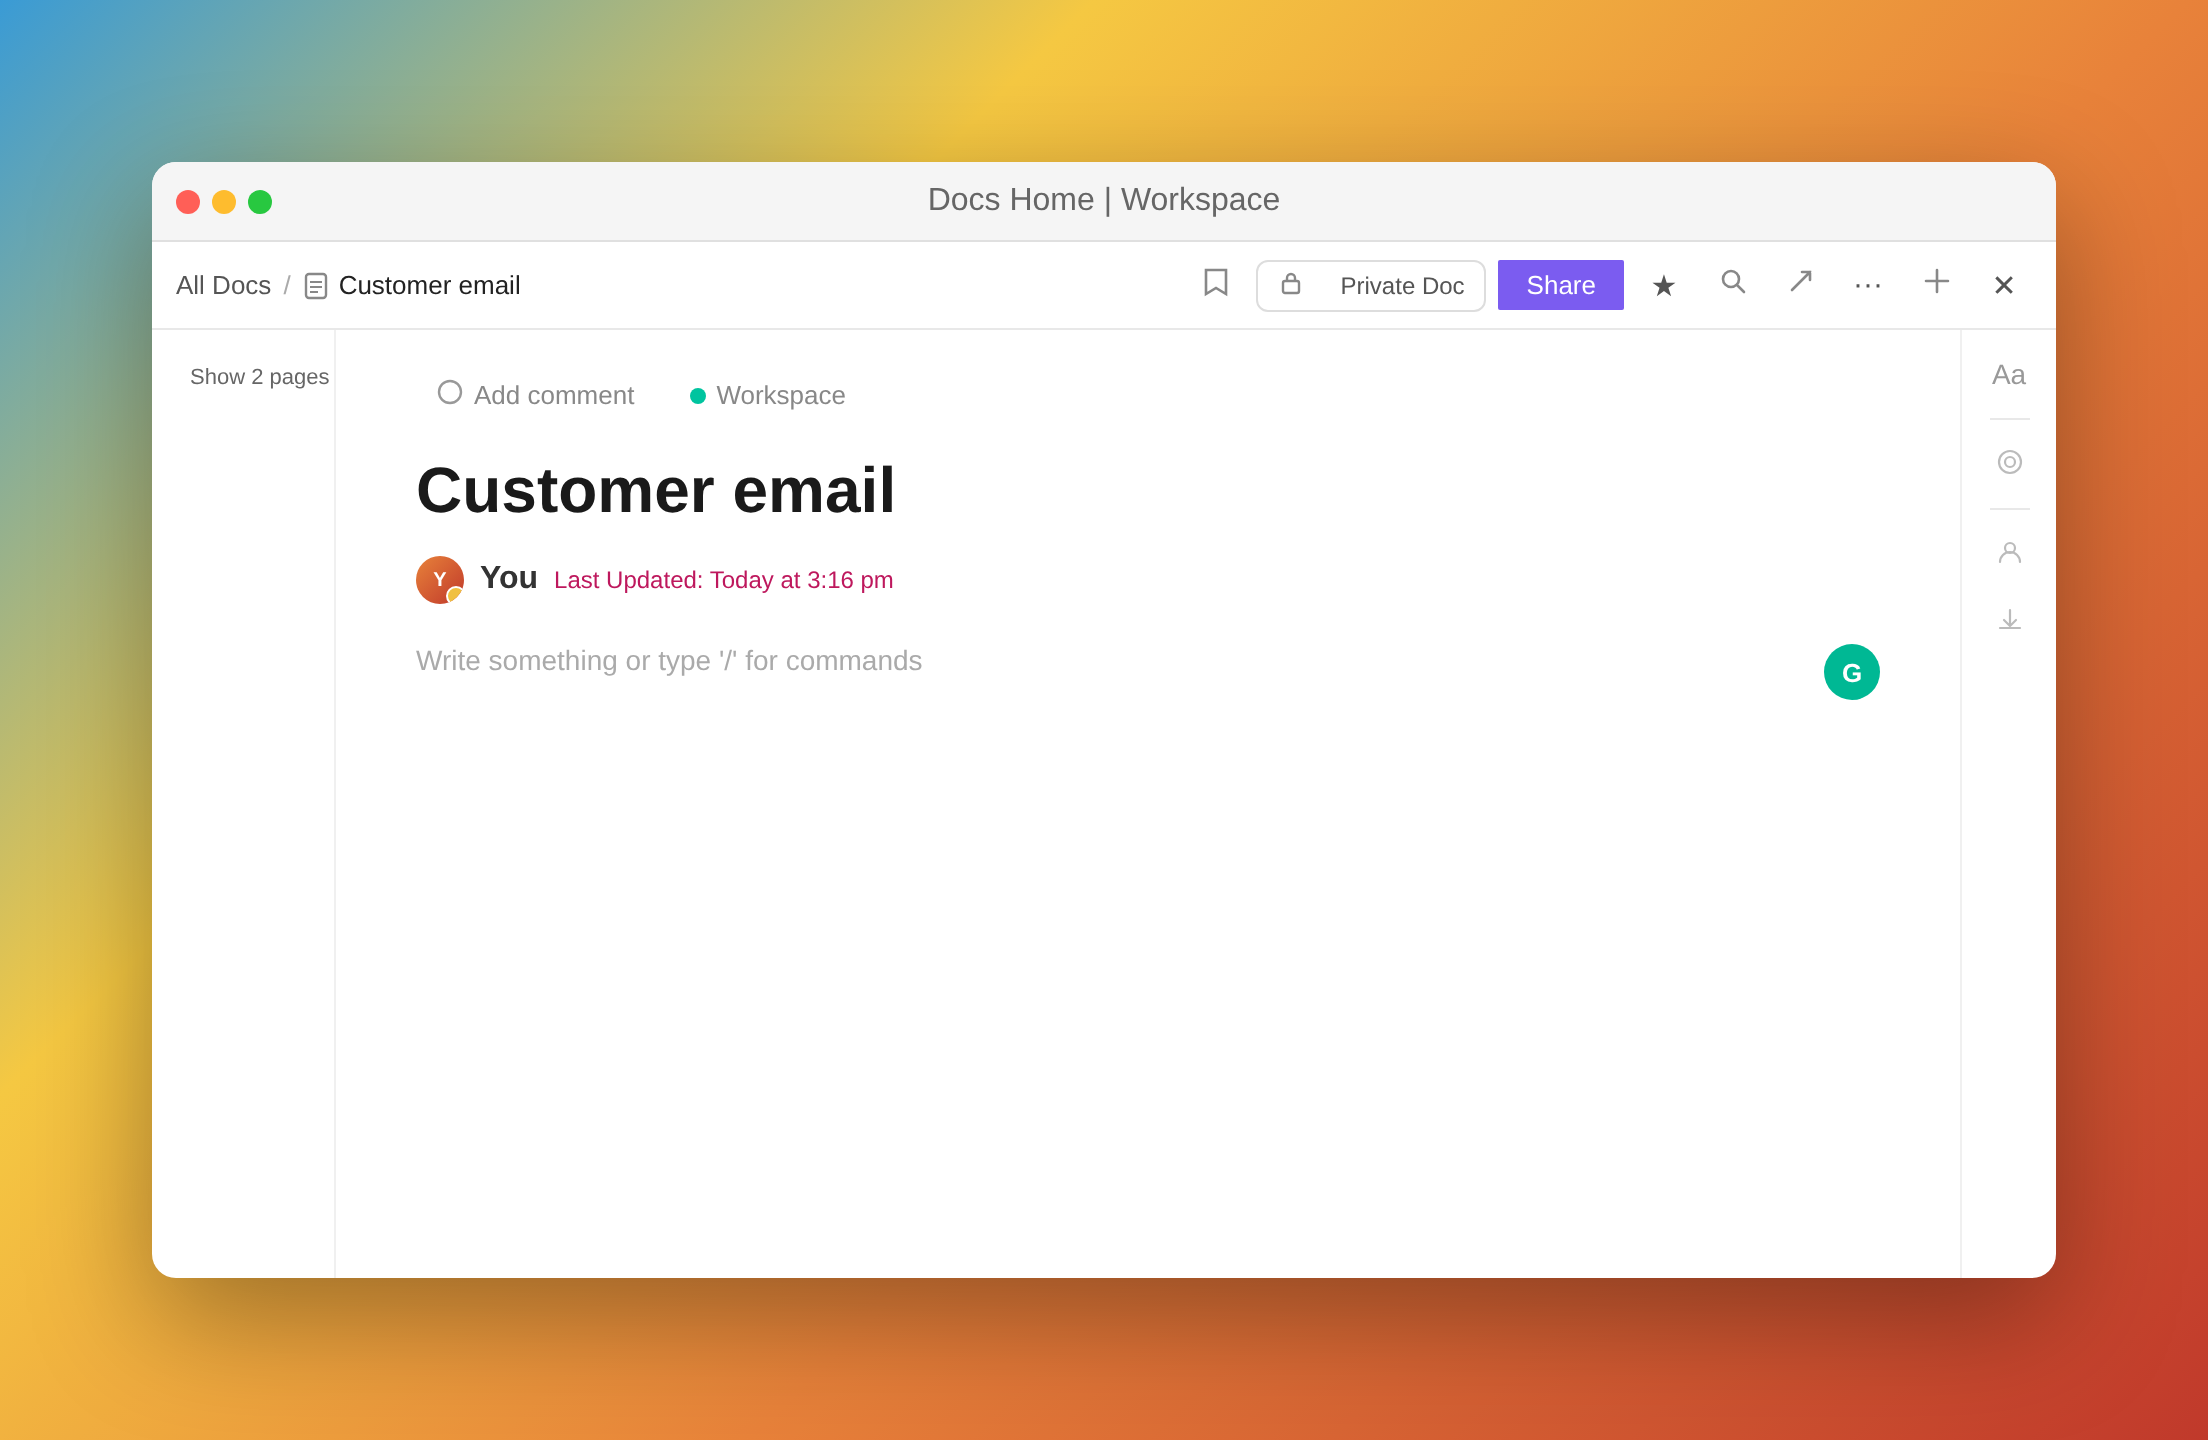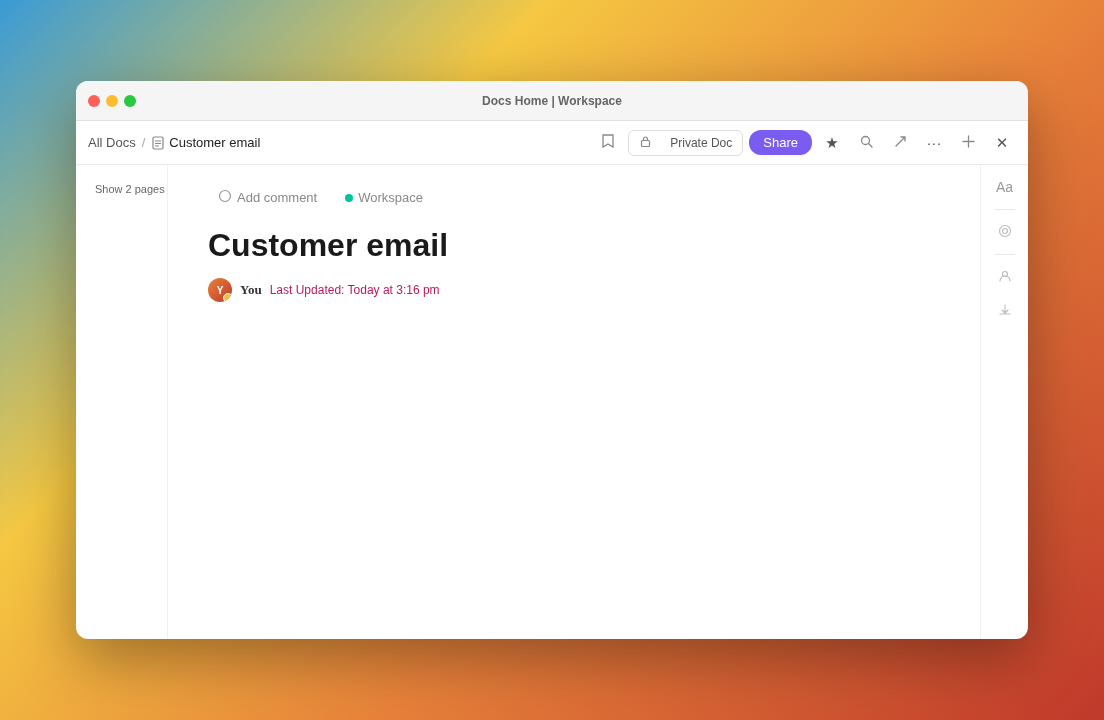--- a/index.html
+++ b/index.html
@@ -48,23 +48,23 @@
       border-radius: 50%;
     }
     .traffic-light.close { background: #ff5f57; }
     .traffic-light.minimize { background: #febc2e; }
     .traffic-light.maximize { background: #28c840; }
 
     .title-bar-title {
       position: absolute;
       left: 50%;
       transform: translateX(-50%);
-      font-size: 12px;
+      font-size: 16px;
       color: #666;
-      font-weight: 700;
+      font-weight: 400;
     }
 
     
     .toolbar {
       height: 44px;
       background: #ffffff;
       border-bottom: 1px solid #e8e8e8;
       display: flex;
       align-items: center;
       padding: 0 12px;
@@ -122,21 +122,21 @@
       border-radius: 6px;
       border: 1px solid #ddd;
       background: #ffffff;
       cursor: pointer;
       font-size: 12px;
       color: #555;
     }
 
     .share-btn {
       padding: 5px 14px;
-      border-radius: 12px;
+      border-radius: 1px;
       border: none;
       background: #7b5cf0;
       color: white;
       font-size: 13px;
       font-weight: 500;
       cursor: pointer;
     }
 
     
     .main-layout {
@@ -247,24 +247,23 @@
       bottom: -1px;
       right: -1px;
       width: 10px;
       height: 10px;
       border-radius: 50%;
       background: #f0c040;
       border: 1px solid white;
     }
 
     .author-name {
-      font-size: 13px;
+      font-size: 16px;
       color: #333;
       font-weight: 600;
-      font-family: Liberation Serif, serif;
     }
 
     .last-updated {
       font-size: 12px;
       color: #be185d;
     }
 
     .doc-editor {
       min-height: 300px;
       position: relative;
@@ -450,20 +449,24 @@
           Y
           <div class="avatar-badge"></div>
         </div>
         <span class="author-name">You</span>
         <span class="last-updated">
           <span>Last Updated:</span>
           <span>Today at 3:16 pm</span>
         </span>
       </div>
 
+      <div class="doc-editor">
+        <span class="editor-placeholder">Write something or type '/' for commands</span>
+        <div class="ai-indicator">G</div>
+      </div>
     </div>
 
     <div class="right-sidebar">
       <button class="right-icon-btn">
         <span>Aa</span>
       </button>
       <div class="right-divider"></div>
       <button class="right-icon-btn">
         <span>
           <svg width="14" height="14" viewBox="0 0 14 14" fill="none">

